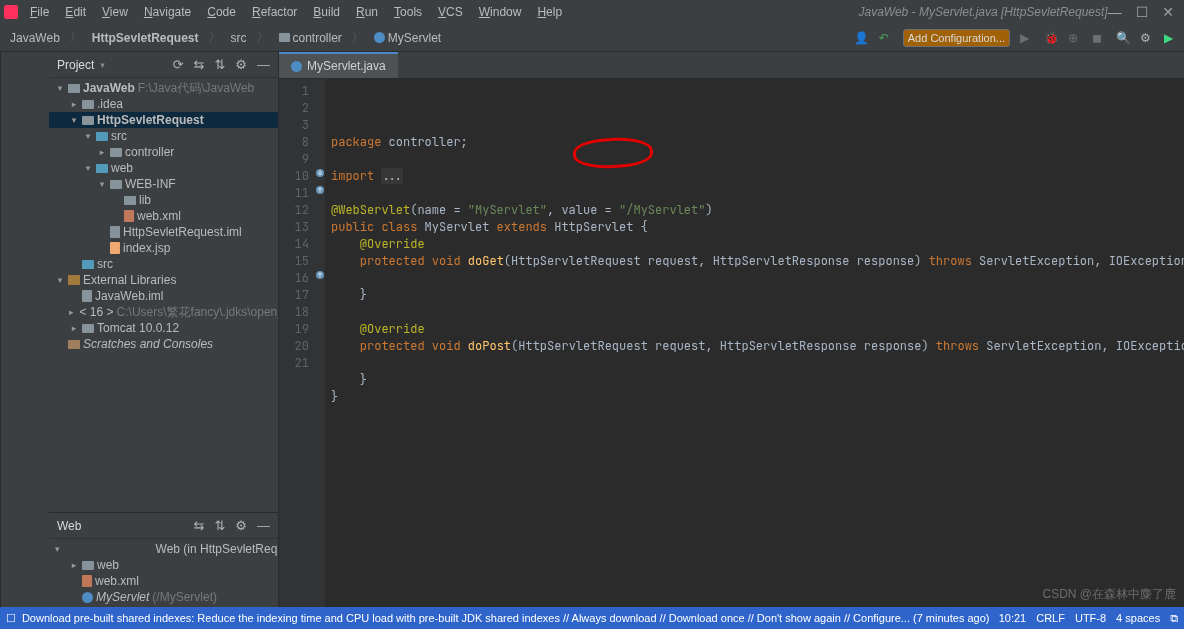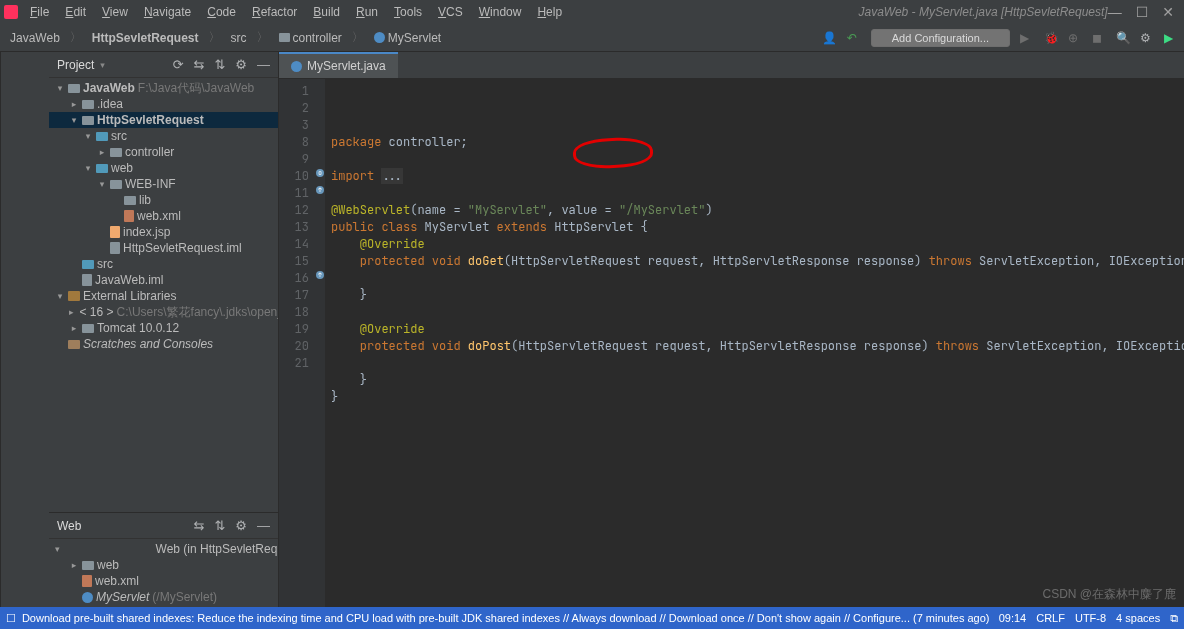--- a/index.html
+++ b/index.html
@@ -16,21 +16,21 @@
   .menu span u { text-decoration: underline; }
   .title-text { color:#8c8c8c; margin-left:12px;font-style:italic; }
   .win-btns { display:flex; gap:14px; margin-left:auto; color:#a0a0a0; font-size:14px; padding-right:6px;}
   .toolbar { height: 28px; background:#3c3f41; border-bottom:1px solid #2b2b2b; display:flex; align-items:center; padding:0 6px; gap:4px; }
   .nav-crumb { display:flex; align-items:center; gap:4px; color:#bbb; }
   .nav-crumb .sep { color:#6e6e6e; margin:0 2px; }
   .crumb-item { padding:2px 4px; display:flex; align-items:center; gap:3px;}
   .folder-ico { width:11px; height:9px; background:#87939a; border-radius:1px; display:inline-block;}
   .class-ico { width:11px; height:11px; background:#4e8cc4; border-radius:50%; display:inline-block;}
   .tool-right { margin-left:auto; display:flex; align-items:center; gap:10px; color:#9c9c9c;}
-  .add-conf { background:#737373; border:1px solid #6e6e6e; padding:2px 20px; border-radius:3px; color:#dadada; font-size:11px;}
+  .add-conf { background:#a16207; border:1px solid #6e6e6e; padding:2px 4px; border-radius:3px; color:#dadada; font-size:11px;}
   .tool-ico { width:14px; height:14px; display:inline-block; color:#afb1b3; }
   .main { display:flex; height: calc(629px - 24px - 28px - 22px); }
   .leftbar { width:20px; background:#3c3f41; border-right:1px solid #2b2b2b; }
   .tool-panel { width:278px; background:#3c3f41; border-right:1px solid #2b2b2b; display:flex; flex-direction:column;padding-left:48px;}
   .panel-header { height:26px; border-bottom:1px solid #323232; display:flex; align-items:center; padding:0 8px; gap:6px;}
   .panel-header .drop { margin-left:auto; display:flex; gap:10px; color:#afb1b3; font-size:13px;}
   .tree { flex:1; overflow:auto; padding:2px 0; font-size:12px; }
   .tree-item { display:flex; align-items:center; padding:1px 4px 1px 6px; height:16px; white-space:nowrap; gap:3px;}
   .tree-item.sel { background:#0d293e; }
   .arrow { width:10px; display:inline-block; text-align:center; color:#989898; font-size:9px;}
@@ -176,42 +176,42 @@
           <span class="folder-blue"></span>
           <span> lib</span>
         </div>
         <div class="tree-item" style="padding-left: 62px;">
           <span class="arrow none"></span>
           <span class="html-ico"></span>
           <span> web.xml</span>
         </div>
         <div class="tree-item" style="padding-left: 48px;">
           <span class="arrow none"></span>
+          <span class="file-ico"></span>
+          <span> HttpSevletRequest.iml</span>
+        </div>
+        <div class="tree-item" style="padding-left: 48px;">
+          <span class="arrow none"></span>
           <span class="jsp-ico"></span>
           <span> index.jsp</span>
         </div>
-        <div class="tree-item" style="padding-left: 48px;">
-          <span class="arrow none"></span>
-          <span class="file-ico"></span>
-          <span> HttpSevletRequest.iml</span>
-        </div>
         <div class="tree-item" style="padding-left: 20px;">
           <span class="arrow none"></span>
           <span class="folder-teal"></span>
           <span> src</span>
         </div>
+        <div class="tree-item" style="padding-left: 6px;">
+          <span class="arrow open"></span>
+          <span class="lib-ico"></span>
+          <span> External Libraries</span>
+        </div>
         <div class="tree-item" style="padding-left: 20px;">
           <span class="arrow none"></span>
           <span class="file-ico"></span>
           <span> JavaWeb.iml</span>
-        </div>
-        <div class="tree-item" style="padding-left: 6px;">
-          <span class="arrow open"></span>
-          <span class="lib-ico"></span>
-          <span> External Libraries</span>
         </div>
         <div class="tree-item" style="padding-left: 20px;">
           <span class="arrow closed"></span>
           <span class="folder-blue"></span>
           <span> &lt; 16 &gt;</span>
           <span class="dim">  C:\Users\繁花fancy\.jdks\openjdk-16.0.2</span>
         </div>
         <div class="tree-item" style="padding-left: 20px;">
           <span class="arrow closed"></span>
           <span class="folder-blue"></span>
@@ -297,21 +297,21 @@
 
     </div>
   </div>
 
 </div>
 
 <div class="statusbar">
   <span>☐</span>
   <span>Download pre-built shared indexes: Reduce the indexing time and CPU load with pre-built JDK shared indexes // Always download // Download once // Don't show again // Configure... (7 minutes ago)</span>
   <div class="right" id="sright">
-      <span>09:14</span>
+      <span>10:21</span>
       <span>CRLF</span>
       <span>UTF-8</span>
       <span>4 spaces</span>
       <span>⧉</span>
     </div>
 </div>
 
 <div class="watermark">CSDN @在森林中麋了鹿</div>
 
 </body></html>

